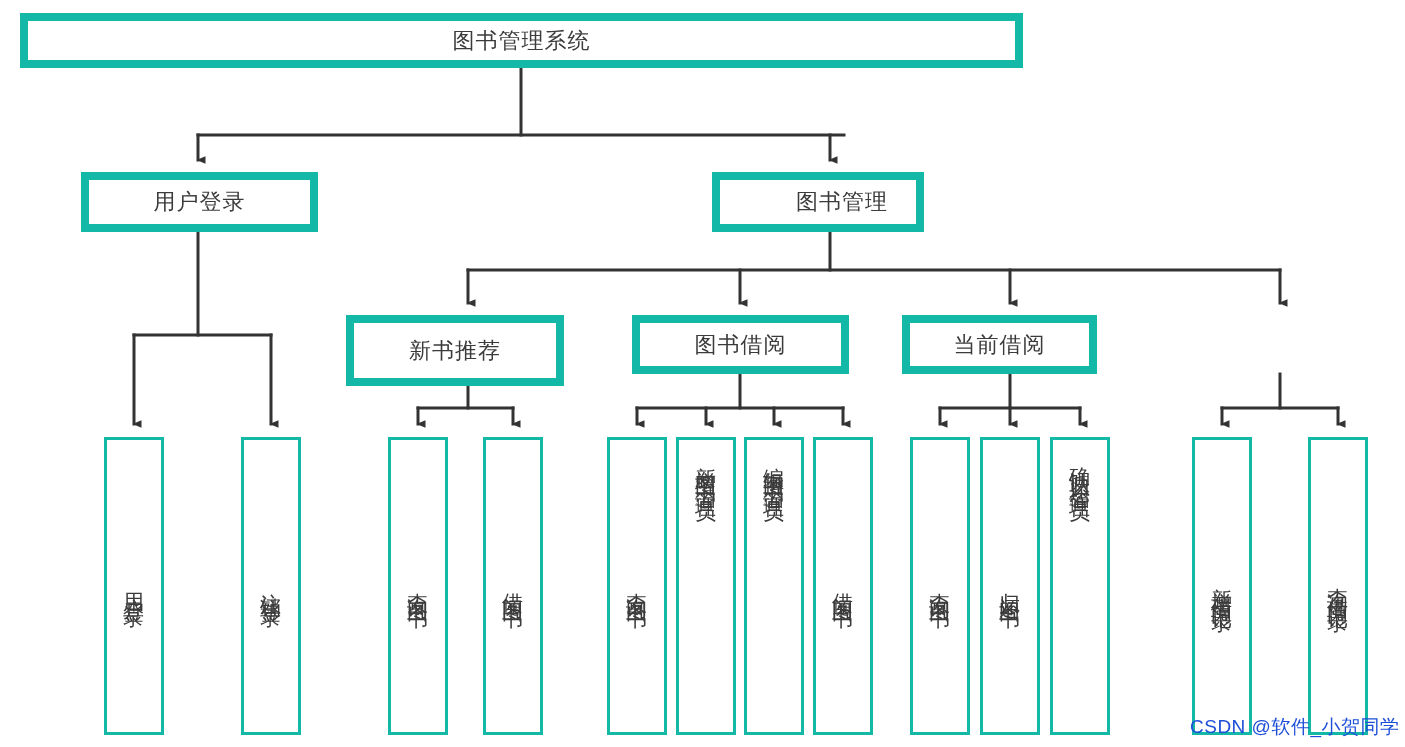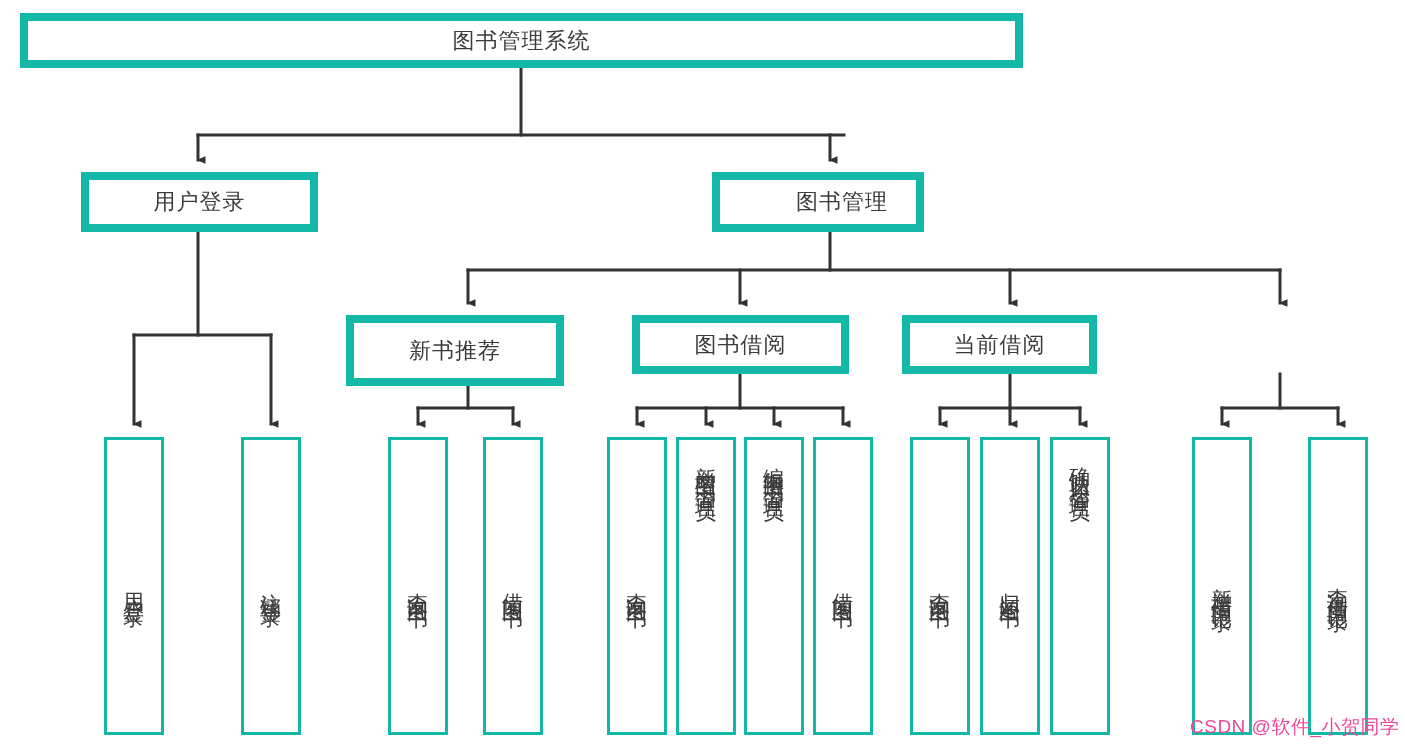--- a/index.html
+++ b/index.html
@@ -60,21 +60,21 @@
     text-orientation: upright;
     font-size: 21px;
     letter-spacing: 5px;
     line-height: 1;
     white-space: nowrap;
     text-align: center;
   }
   .watermark {
     position: absolute;
     font-size: 19px;
-    color: #ec4899;
+    color: #1d4ed8;
     letter-spacing: 0.5px;
     white-space: nowrap;
     z-index: 5;
     font-family: "Liberation Sans", "DejaVu Sans", sans-serif;
   }
 </style>
 </head>
 <body>
 
 <div id="canvas">

